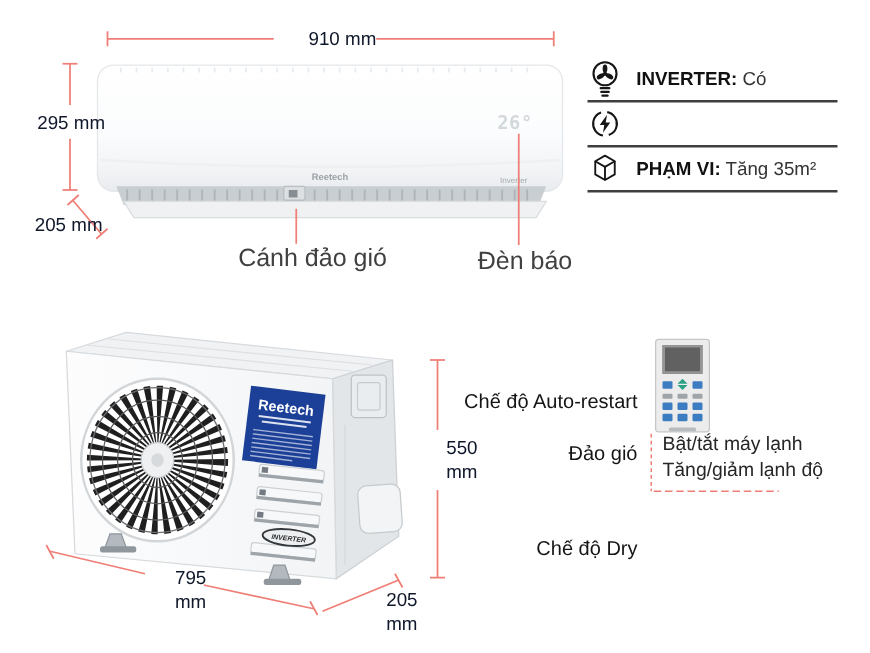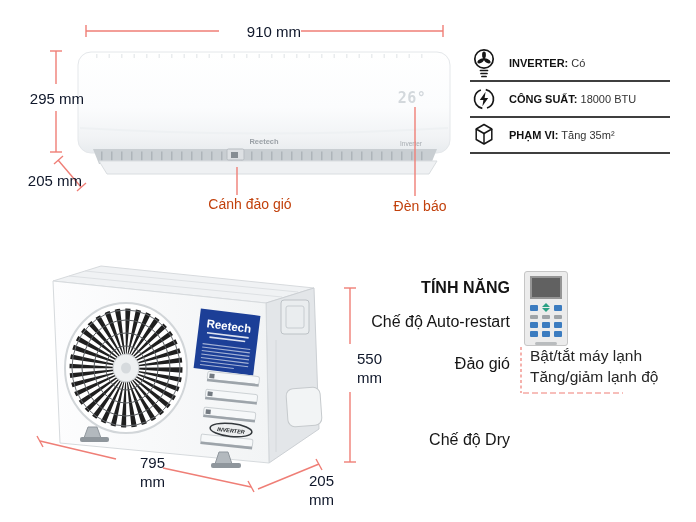--- a/index.html
+++ b/index.html
@@ -3,25 +3,25 @@
 <meta charset="utf-8">
 <style>
   html,body{margin:0;padding:0;background:#fff;}
   .canvas{
     position:relative;width:696px;height:522px;background:#ffffff;overflow:hidden;
     font-family:"Liberation Sans","DejaVu Sans",sans-serif;color:#1c1c1c;
   }
   .scene{position:absolute;left:0;top:0;z-index:1;}
   .txt{position:absolute;z-index:3;}
   .dim{font-size:15px;color:#0f172a;text-align:right;line-height:19px;}
-  .unit-label{font-size:14px;color:#c2410c;text-align:center;}
+  .unit-label{font-size:20px;color:#404040;text-align:center;}
   
   .specs{position:absolute;left:470px;top:46px;width:200px;z-index:3;}
   .spec-row{height:36px;display:flex;align-items:center;gap:13px;border-bottom:2px solid #3f3f3f;padding-left:2px;box-sizing:border-box;}
-  .spec-text{font-size:11px;color:#333;white-space:nowrap;}
+  .spec-text{font-size:15px;color:#333;white-space:nowrap;}
   .spec-text b{color:#111;}
   .spec-icon{flex:0 0 auto;display:flex;align-items:center;}
   
   .feat{position:absolute;right:186px;z-index:3;font-size:16px;color:#151515;white-space:nowrap;text-align:right;}
   .feat-title{font-weight:bold;}
   
   .remote{position:absolute;left:524px;top:271px;width:44px;height:75px;z-index:3;
     background:#ececec;border:1px solid #c6c6c6;border-radius:3px;box-sizing:border-box;
     display:flex;flex-direction:column;align-items:center;padding-top:4px;}
   .rc-screen{width:32px;height:23px;background:#616161;border:2px solid #959595;box-sizing:border-box;margin-bottom:4px;}
@@ -195,37 +195,35 @@
       </span>
       <span class="spec-text"><b>INVERTER:</b> <span>Có</span></span>
     </div>
     <div class="spec-row">
       <span class="spec-icon">
         <svg width="24" height="24" viewBox="0 0 24 24">
           <circle cx="12" cy="12" r="9.5" fill="none" stroke="#161616" stroke-width="1.7" stroke-dasharray="24.8 5" transform="rotate(100 12 12)"></circle>
           <polygon points="13.6,4.8 7.8,13 11.4,13 10.4,19.2 16.2,11 12.6,11" fill="#161616"></polygon>
         </svg>
       </span>
-      <span class="spec-text"><b>CÔNG SUẤT:</b> <span>18000 BTU</span></span>
     </div>
     <div class="spec-row">
       <span class="spec-icon">
         <svg width="24" height="26" viewBox="0 0 24 26">
           <g fill="none" stroke="#161616" stroke-width="1.5" stroke-linejoin="round">
             <path d="M12 2.5 L4.2 7 L12 11.5 L19.8 7 Z"></path>
             <path d="M4.2 7 V17.5 L12 22 L19.8 17.5 V7"></path>
             <path d="M12 11.5 V22"></path>
           </g>
         </svg>
       </span>
       <span class="spec-text"><b>PHẠM VI:</b> <span>Tăng 35m²</span></span>
     </div>
   </div>
 
-  <div class="feat feat-title" style="top:279px;">TÍNH NĂNG</div>
   <div class="feat" style="top:313px;">Chế độ Auto-restart</div>
   <div class="feat" style="top:355px;">Đảo gió</div>
   <div class="feat" style="top:415px;margin-top:16px;">Chế độ Dry</div>
 
   <div class="remote">
     <div class="rc-screen"></div>
     <div class="rc-row">
       <span class="rc-btn rc-blue"></span>
       <span class="rc-arrows">
           <span class="tri-up"></span>

